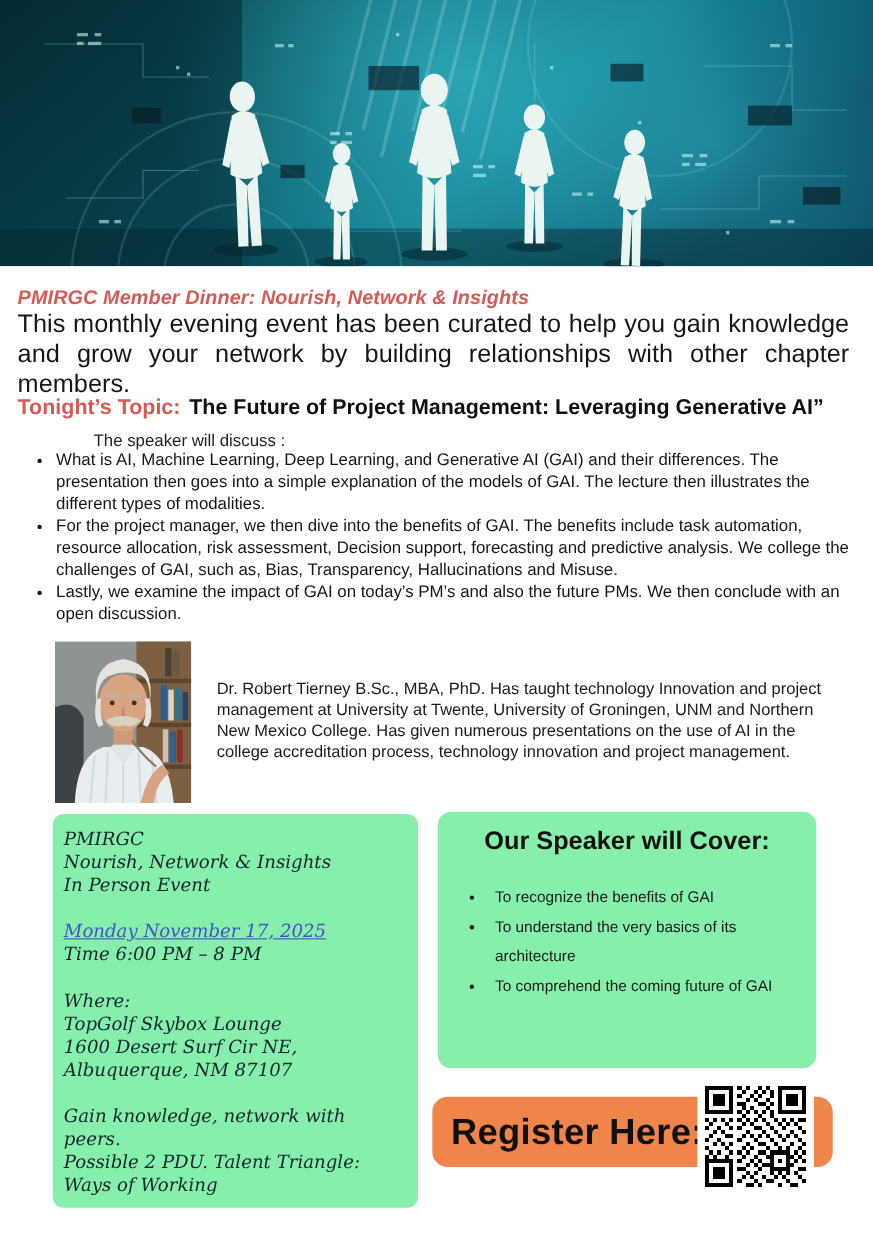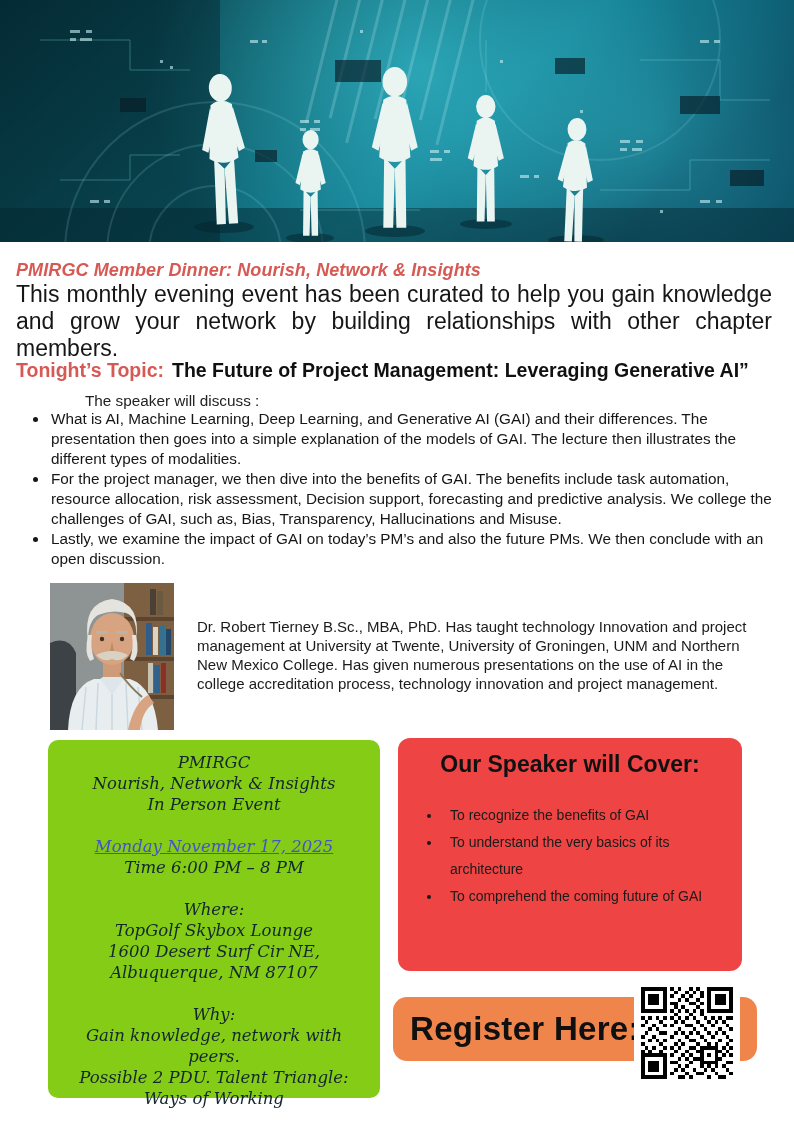--- a/index.html
+++ b/index.html
@@ -30,31 +30,31 @@
   .discuss-list li{margin:0;padding:0 0 0 2px;}
   
   .speaker-photo{position:absolute;left:50px;top:583px;width:124px;height:147px;overflow:hidden;}
   .speaker-bio{
     position:absolute;left:197px;top:617px;width:557px;
     font-size:15px;line-height:19px;color:#1b1b1b;
   }
   
   .event-card{
     position:absolute;left:48px;top:740px;width:332px;height:358px;
-    background:#84cc16;border-radius:10px;box-sizing:border-box;padding:12px 10px 0 10px;
+    background:#86efac;border-radius:10px;box-sizing:border-box;padding:12px 10px 0 10px;
     font-family:"DejaVu Serif",serif;font-style:italic;font-size:16.5px;line-height:21px;
-    color:#14262e;text-align:center;
+    color:#14262e;
   }
   .event-card p{margin:0;}
   .event-card .sp{height:21px;}
   .date-link{color:#4751c8;}
   
   .cover-card{
     position:absolute;left:398px;top:738px;width:344px;height:233px;
-    background:#ef4444;border-radius:12px;box-sizing:border-box;padding:13px 14px 0 14px;
+    background:#86efac;border-radius:12px;box-sizing:border-box;padding:13px 14px 0 14px;
   }
   .cover-title{margin:0;text-align:center;font-size:23px;font-weight:bold;color:#111;}
   .cover-list{margin:24px 0 0 0;padding:0 0 0 30px;font-size:14px;line-height:27px;color:#1a1a1a;}
   .cover-list li{margin:0;padding-left:8px;}
   
   .register-btn{
     position:absolute;left:393px;top:997px;width:364px;height:64px;
     background:#f0854c;border:none;border-radius:14px;cursor:pointer;
     font-family:"Liberation Sans",sans-serif;font-size:33px;font-weight:bold;color:#101010;
     text-align:left;padding:0 0 0 17px;letter-spacing:.3px;
@@ -258,21 +258,20 @@
     <p>Nourish, Network &amp; Insights</p>
     <p>In Person Event</p>
     <div class="sp"></div>
     <p><a href="#" class="date-link">Monday November 17, 2025</a></p>
     <p>Time 6:00 PM – 8 PM</p>
     <div class="sp"></div>
     <p>Where:</p>
     <p>TopGolf Skybox Lounge</p>
     <p>1600 Desert Surf Cir NE, Albuquerque, NM 87107</p>
     <div class="sp"></div>
-    <p>Why:</p>
     <p>Gain knowledge, network with peers.</p>
     <p>Possible  2 PDU.  Talent Triangle: Ways of Working</p>
   </div>
 
   <div class="cover-card">
     <h2 class="cover-title">Our Speaker will Cover:</h2>
     <ul class="cover-list">
       <li>To recognize the benefits of GAI</li>
       <li>To understand the very basics of its architecture</li>
       <li>To comprehend the coming future of GAI</li>

